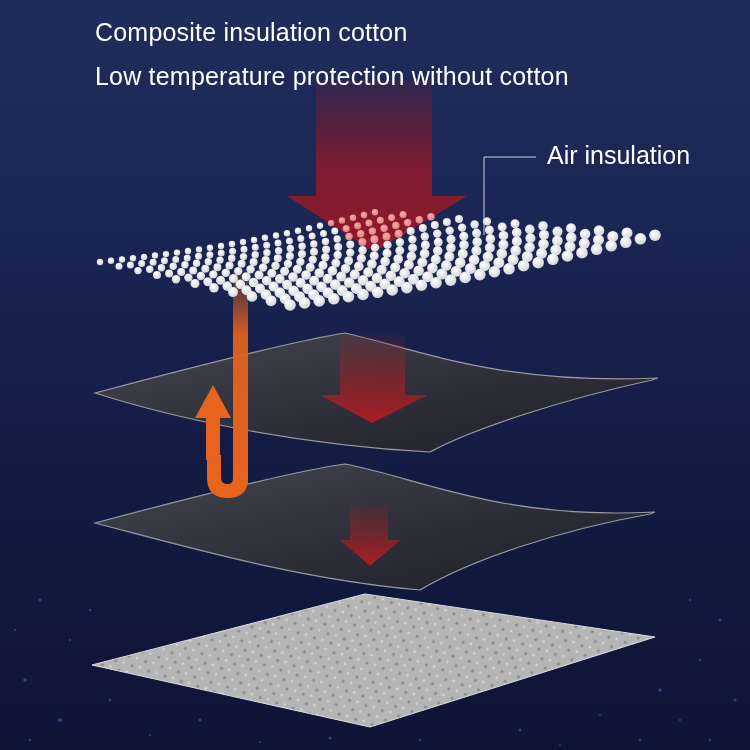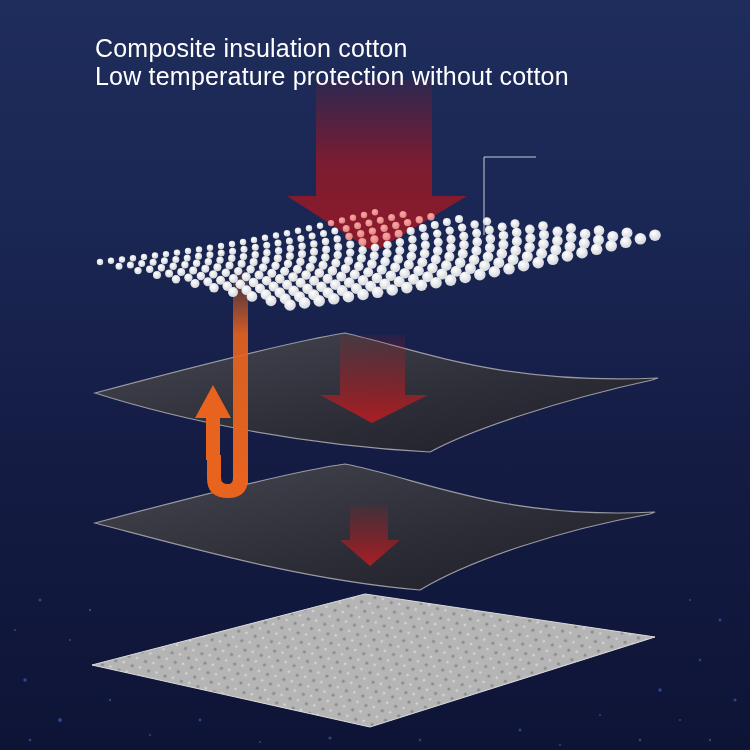--- a/index.html
+++ b/index.html
@@ -1,21 +1,21 @@
 <!DOCTYPE html>
 <html><head>
 <meta charset="utf-8">
 <style>
   html, body { margin:0; padding:0; }
   body { width:750px; height:750px; overflow:hidden; font-family:"Liberation Sans", sans-serif; }
   #stage { position:relative; width:750px; height:750px;
     background: linear-gradient(180deg, #1f2d5c 0%, #1a2653 30%, #141c44 60%, #0e1436 100%); overflow:hidden; }
   svg.art { position:absolute; left:0; top:0; }
   .heading { position:absolute; left:95px; color:#ffffff; font-size:25px; letter-spacing:0.2px; white-space:nowrap; }
-  #h1 { top:34px; }
+  #h1 { top:18px; }
   #h2 { top:62px; }
   .callout { position:absolute; left:547px; top:141px; color:#ffffff; font-size:25px; white-space:nowrap; }
 </style>
 </head>
 <body>
 
 <div id="stage">
 
   <svg class="art" width="750" height="750" viewBox="0 0 750 750">
     <defs>
@@ -384,13 +384,14 @@
         <circle cx="625.8" cy="242.3" r="5.8" fill="url(#bead)"></circle>
         <circle cx="640.4" cy="238.8" r="5.8" fill="url(#bead)"></circle>
         <circle cx="655.0" cy="235.2" r="5.8" fill="url(#bead)"></circle>
       </g>
 
     <polyline points="536,157 484,157 484,235" fill="none" stroke="#c8ccd6" stroke-width="1"></polyline>
   </svg>
 
   <div id="h1" class="heading">Composite insulation cotton</div>
   <div id="h2" class="heading">Low temperature protection without cotton</div>
+  <div class="callout">Air insulation</div>
 </div>
 
 </body></html>

